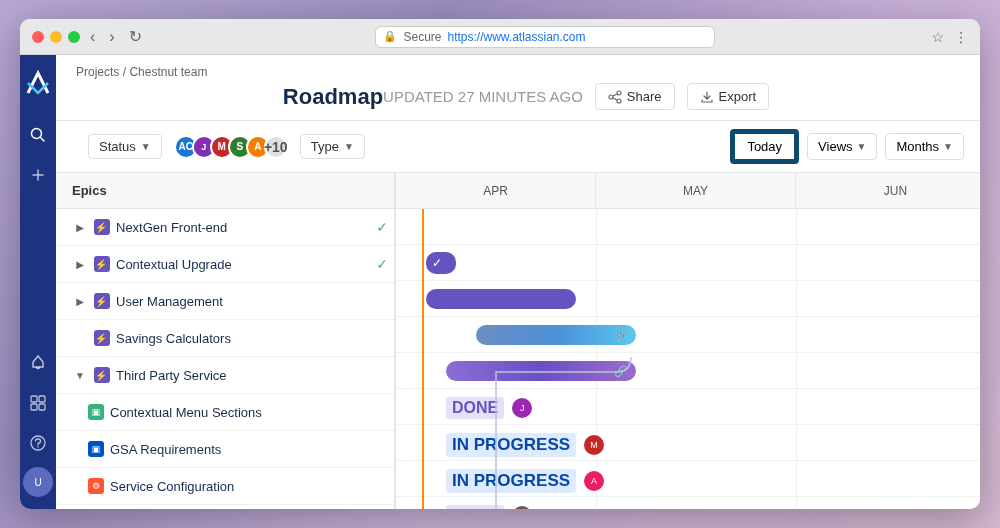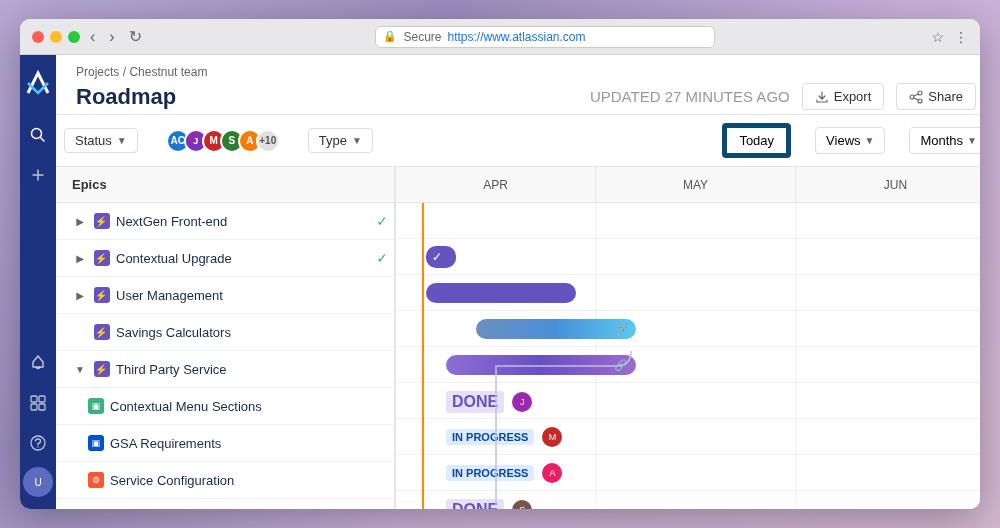--- a/index.html
+++ b/index.html
@@ -34,33 +34,33 @@
     .sidebar-spacer { flex: 1; }
     .sidebar-avatar { width: 30px; height: 30px; border-radius: 50%; background: #5c6bc0; display: flex; align-items: center; justify-content: center; color: white; font-size: 11px; overflow: hidden; }
 
     
     .main { flex: 1; display: flex; flex-direction: column; background: white; }
 
     
     .header { padding: 10px 20px 0; border-bottom: 1px solid #e5e5e5; }
     .breadcrumb { font-size: 12px; color: #666; margin-bottom: 4px; }
     .breadcrumb a { color: #666; text-decoration: none; }
-    .header-row { display: flex; align-items: center; justify-content: space-between; margin-bottom: 4px; }
+    .header-row { display: flex; align-items: center; justify-content: center; margin-bottom: 10px; }
     .page-title { font-size: 22px; font-weight: 600; color: #172b4d; }
     .header-actions { display: flex; align-items: center; gap: 12px; }
     .updated-text { font-size: 15px; color: #999; text-transform: uppercase; }
     .header-btn { display: flex; align-items: center; gap: 5px; padding: 5px 12px; border: 1px solid #ddd; border-radius: 4px; background: white; cursor: pointer; font-size: 13px; color: #333; }
 
     
-    .toolbar { display: flex; align-items: center; padding: 8px 8px; gap: 24px; border-bottom: 1px solid #e5e5e5; background: white; }
+    .toolbar { display: flex; align-items: center; padding: 8px 32px; gap: 8px; border-bottom: 1px solid #e5e5e5; background: white; }
     .filter-btn { display: flex; align-items: center; gap: 5px; padding: 4px 10px; border: 1px solid #ddd; border-radius: 4px; cursor: pointer; font-size: 13px; background: white; color: #333; }
     .avatar-stack { display: flex; margin: 0 4px; }
     .av { width: 24px; height: 24px; border-radius: 50%; border: 2px solid white; margin-left: -6px; font-size: 10px; display: flex; align-items: center; justify-content: center; color: white; font-weight: 600; }
     .av:first-child { margin-left: 0; }
-    .av-count { width: 24px; height: 24px; border-radius: 50%; background: #e0e0e0; border: 2px solid white; margin-left: -6px; font-size: 10px; display: flex; align-items: center; justify-content: center; color: #555; font-weight: 600; }
+    .av-count { width: 24px; height: 24px; border-radius: 50%; background: #e0e0e0; border: 2px solid white; margin-left: -6px; font-size: 14px; display: flex; align-items: center; justify-content: center; color: #555; font-weight: 600; }
     .toolbar-spacer { flex: 1; }
     .today-btn { padding: 5px 12px; border: 5px solid #0c4a6e; border-radius: 4px; background: white; cursor: pointer; font-size: 13px; }
     .views-btn { display: flex; align-items: center; gap: 4px; padding: 5px 10px; border: 1px solid #ddd; border-radius: 4px; background: white; cursor: pointer; font-size: 13px; }
     .months-btn { display: flex; align-items: center; gap: 4px; padding: 5px 10px; border: 1px solid #ddd; border-radius: 4px; background: white; cursor: pointer; font-size: 13px; }
 
     
     .gantt-container { display: flex; flex: 1; overflow: hidden; }
     .gantt-left { width: 340px; min-width: 340px; border-right: 2px solid #e5e5e5; overflow-y: auto; }
     .gantt-right { flex: 1; overflow-x: auto; position: relative; }
 
@@ -84,21 +84,21 @@
 
     
     .gantt-bar { position: absolute; height: 20px; border-radius: 10px; top: 8px; display: flex; align-items: center; justify-content: flex-end; padding-right: 8px; }
     .bar-purple { background: #6554c0; }
     .bar-blue-grad { background: linear-gradient(to right, #6c8ebf, #4a90d9, #5bc8f0); }
 
     .today-line { position: absolute; top: 0; bottom: 0; width: 2px; background: #ff8b00; z-index: 10; }
 
     
     .status-done { font-size: 16px; font-weight: 600; color: #6554c0; background: #e6e0f8; padding: 2px 6px; border-radius: 3px; }
-    .status-inprogress { font-size: 11px; font-weight: 600; color: #0747a6; background: #deebff; padding: 2px 6px; border-radius: 3px; }
+    .status-inprogress { font-size: 17px; font-weight: 600; color: #0747a6; background: #deebff; padding: 2px 6px; border-radius: 3px; }
     .status-avatar { width: 20px; height: 20px; border-radius: 50%; display: inline-flex; align-items: center; justify-content: center; font-size: 9px; color: white; margin-left: 4px; }
 
     
     .grid-line { position: absolute; top: 0; bottom: 0; width: 1px; background: #f0f0f0; }
 
     .chevron { font-size: 10px; color: #666; }
 
     .scroll-content { min-width: 600px; }
   </style>
 </head>
@@ -186,33 +186,33 @@
             <a>Projects</a>
             <span> / </span>
             <a>Chestnut team</a>
           </div>
           <div class="header-row">
             <h1 class="page-title">Roadmap</h1>
             <div class="header-actions">
               <span class="updated-text">UPDATED 27 MINUTES AGO</span>
               <button class="header-btn">
                 <svg width="14" height="14" viewBox="0 0 14 14" fill="none">
-                  <path d="M7 9 L7 2 M4 6 L7 9 L10 6" stroke="#666" stroke-width="1.2" stroke-linecap="round" stroke-linejoin="round"></path>
-                  <path d="M2 10 L2 12 L12 12 L12 10" stroke="#666" stroke-width="1.2" stroke-linecap="round"></path>
-                </svg>
-                <span>Export</span>
-              </button>
-              <button class="header-btn">
-                <svg width="14" height="14" viewBox="0 0 14 14" fill="none">
                   <circle cx="11" cy="3" r="2" stroke="#666" stroke-width="1.2"></circle>
                   <circle cx="3" cy="7" r="2" stroke="#666" stroke-width="1.2"></circle>
                   <circle cx="11" cy="11" r="2" stroke="#666" stroke-width="1.2"></circle>
                   <path d="M5 6 L9 4 M5 8 L9 10" stroke="#666" stroke-width="1.2"></path>
                 </svg>
                 <span>Share</span>
+              </button>
+              <button class="header-btn">
+                <svg width="14" height="14" viewBox="0 0 14 14" fill="none">
+                  <path d="M7 9 L7 2 M4 6 L7 9 L10 6" stroke="#666" stroke-width="1.2" stroke-linecap="round" stroke-linejoin="round"></path>
+                  <path d="M2 10 L2 12 L12 12 L12 10" stroke="#666" stroke-width="1.2" stroke-linecap="round"></path>
+                </svg>
+                <span>Export</span>
               </button>
             </div>
           </div>
         </div>
 
         <div class="toolbar">
           <button class="filter-btn">
             <span>Status</span>
             <span class="chevron">▼</span>
           </button>

